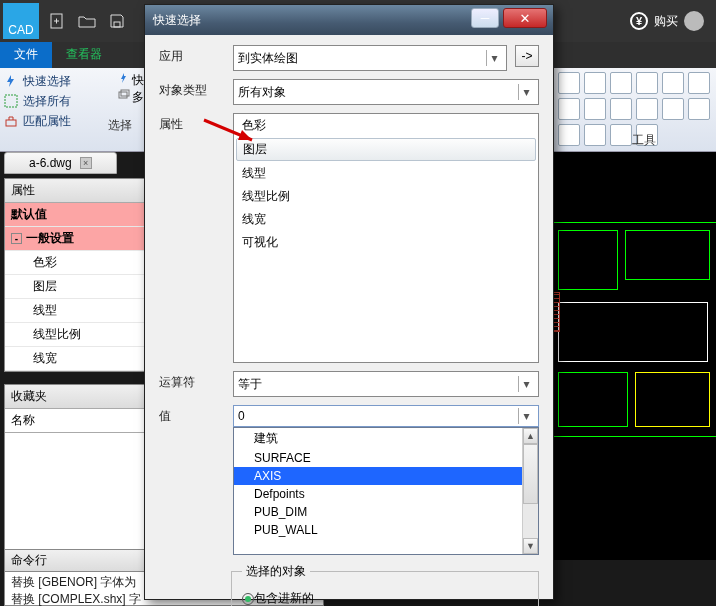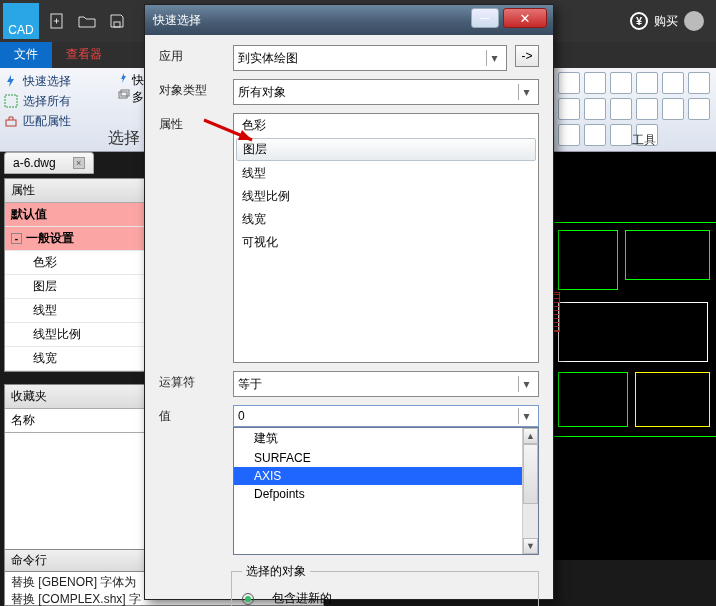--- a/index.html
+++ b/index.html
@@ -9,36 +9,36 @@
   .app-top { position: absolute; top: 0; left: 0; right: 0; height: 42px; background: #333; display: flex; align-items: center; }
   .app-logo { width: 36px; height: 36px; background: #2aa6e6; margin: 3px 3px 3px 3px; display:flex;align-items:flex-end;justify-content:center;color:#fff;font-size:10px;padding-bottom:2px;}
   .top-icon { width: 22px; height: 22px; color: #ddd; margin: 0 4px; display:flex;align-items:center;justify-content:center;}
   .top-spacer { flex: 1; }
   .buy-area { color:#fff; display:flex;align-items:center; gap:6px; margin-right:12px;}
   .buy-circle { width:18px;height:18px;border:2px solid #fff;border-radius:50%;display:flex;align-items:center;justify-content:center;color:#fff;font-size:11px;font-weight:bold;}
   .user-circle{width:20px;height:20px;border-radius:50%;background:#bbb;}
 
   
   .tab-row { position:absolute; top:42px; left:0; right:0; height:26px; background:#2f2f2f; display:flex; }
-  .tab { padding:4px 14px; color:#ef4444; }
+  .tab { padding:4px 14px; color:#22c55e; }
   .tab.active { background:#0b6dc9; color:#fff; }
 
   
   .ribbon { position:absolute; top:68px; left:0; right:0; height:84px; background:linear-gradient(#f4f6fa,#dbe2ee); border-bottom:1px solid #99a; }
   .ribbon-left { position:absolute; left:4px; top:3px; width:140px;}
   .ribbon-left .ritem { display:flex; align-items:center; gap:5px; color:#1a3d6d; height:20px; font-size:12px;}
   .ricon{width:14px;height:14px;display:inline-block;}
-  .ribbon-bottom-label { position:absolute; bottom:2px; left:108px; color:#333; font-size:16px;}
+  .ribbon-bottom-label { position:absolute; bottom:17px; left:108px; color:#333; font-size:12px;}
   .ribbon-right-grid { position:absolute; right:6px; top:4px; display:grid; grid-template-columns:repeat(7,22px); grid-auto-rows:22px; gap:4px;}
   .rbtn{width:22px;height:22px;background:#fff;border:1px solid #9ab;border-radius:2px;}
   .ribbon-right-label{position:absolute;right:60px;bottom:2px;color:#333;}
 
   
   .left-panel { position:absolute; top:152px; left:4px; width:146px; bottom:0; }
-  .file-tab { background:linear-gradient(#f8f8f8,#e4e4e4); border:1px solid #aaa; display:inline-flex; align-items:center; padding:3px 8px; gap:17px; border-radius:3px 3px 0 0;}
+  .file-tab { background:linear-gradient(#f8f8f8,#e4e4e4); border:1px solid #aaa; display:inline-flex; align-items:center; padding:3px 24px; gap:8px; border-radius:3px 3px 0 0;}
   .file-tab .x{width:12px;height:12px;background:#ccc;border:1px solid #999;font-size:9px;display:flex;align-items:center;justify-content:center;color:#555;}
   .panel-section { border:1px solid #888; margin-top:4px; background:#fff;}
   .panel-hd { background:linear-gradient(#f0f0f0,#dcdcdc); padding:3px 6px; border-bottom:1px solid #aaa;}
   .panel-body { }
   .tree-row{padding:3px 6px;border-bottom:1px solid #e8e8e8;}
   .tree-hdr{background:#fca5a5;font-weight:bold;}
   .tree-sub{padding-left:28px !important;}
   .tree-toggle{display:inline-block;width:11px;height:11px;border:1px solid #888;line-height:9px;text-align:center;margin-right:4px;font-size:10px;}
 
   
@@ -71,21 +71,21 @@
   .value-sel{flex:1;height:22px;border:1px solid #7a9ac9;background:#fff;padding:2px 4px;display:flex;align-items:center;justify-content:space-between;position:relative;}
   .value-drop{position:absolute;top:21px;left:-1px;right:-1px;border:1px solid #6a7a94;background:#fff;z-index:10;height:128px;overflow:hidden;}
   .v-item{padding:2px 20px;}
   .v-item.hi{background:#1e66ff;color:#fff;}
   .value-scroll{position:absolute;right:0;top:0;bottom:0;width:16px;background:#e9e9e9;border-left:1px solid #ccc;}
   .value-scroll .sbtn{height:16px;background:linear-gradient(#f8f8f8,#ddd);border:1px solid #bbb;display:flex;align-items:center;justify-content:center;font-size:9px;color:#555;}
   .value-scroll .thumb{height:60px;margin-top:0;background:linear-gradient(#f4f4f4,#dcdcdc);border:1px solid #bbb;}
 
   fieldset.group{border:1px solid #bbb;margin:6px 0 6px 72px;padding:6px 10px;}
   fieldset.group legend{padding:0 4px;}
-  .radio-row{display:flex;align-items:center;gap:18px;margin:4px 0;}
+  .radio-row{display:flex;align-items:center;gap:0;margin:4px 0;}
   .radio{width:12px;height:12px;border:1px solid #555;border-radius:50%;display:inline-flex;align-items:center;justify-content:center;}
   .radio.checked::after{content:"";width:6px;height:6px;background:#3b6;border-radius:50%;}
 
   
   .red-arrow{position:absolute;left:204px;top:118px;pointer-events:none;}
   .red-arrow svg{overflow:visible;}
 </style>
 </head>
 <body>
 
@@ -267,20 +267,22 @@
     <div class="frow" style="position:relative;">
       <div class="flab">值</div>
       <div class="value-sel">
         <span>0</span>
           <span class="darrow">▾</span>
         <div class="value-drop">
           <div class="v-item">建筑</div>
           <div class="v-item">SURFACE</div>
           <div class="v-item hi">AXIS</div>
           <div class="v-item">Defpoints</div>
+          <div class="v-item">PUB_DIM</div>
+          <div class="v-item">PUB_WALL</div>
 
           <div class="value-scroll">
             <div class="sbtn">▲</div>
             <div class="thumb"></div>
             <div class="sbtn" style="position:absolute;bottom:0;left:0;right:0;">▼</div>
           </div>
         </div>
       </div>
     </div>
 

